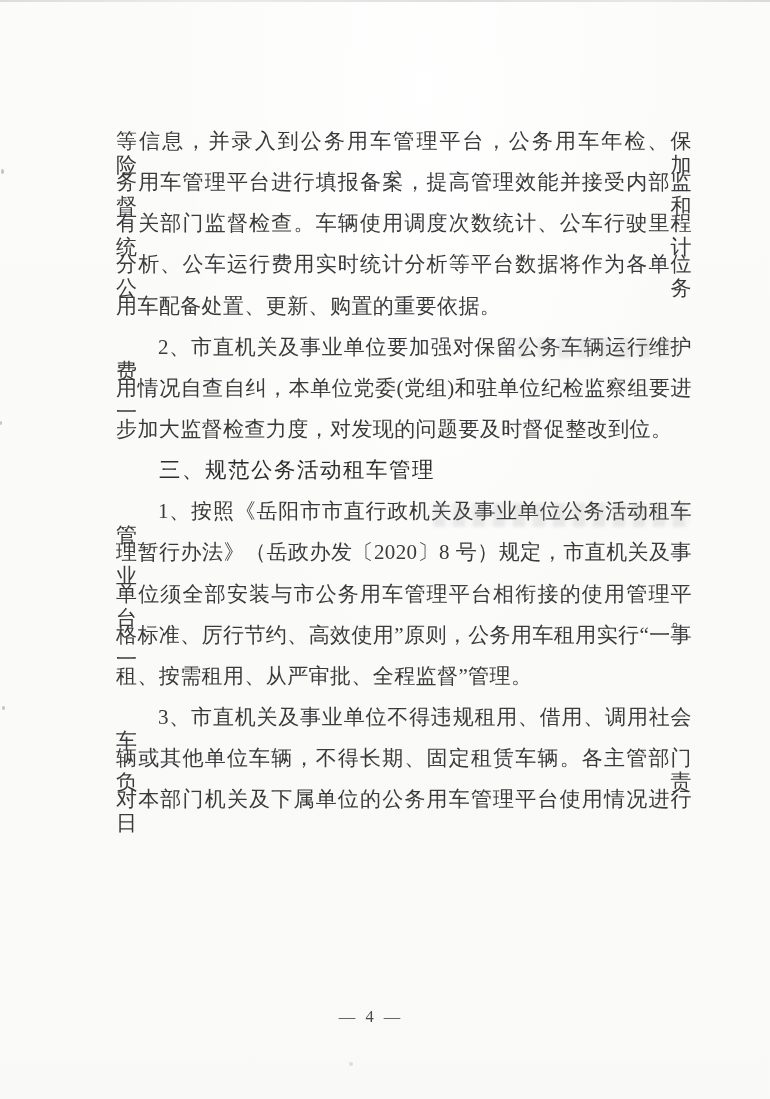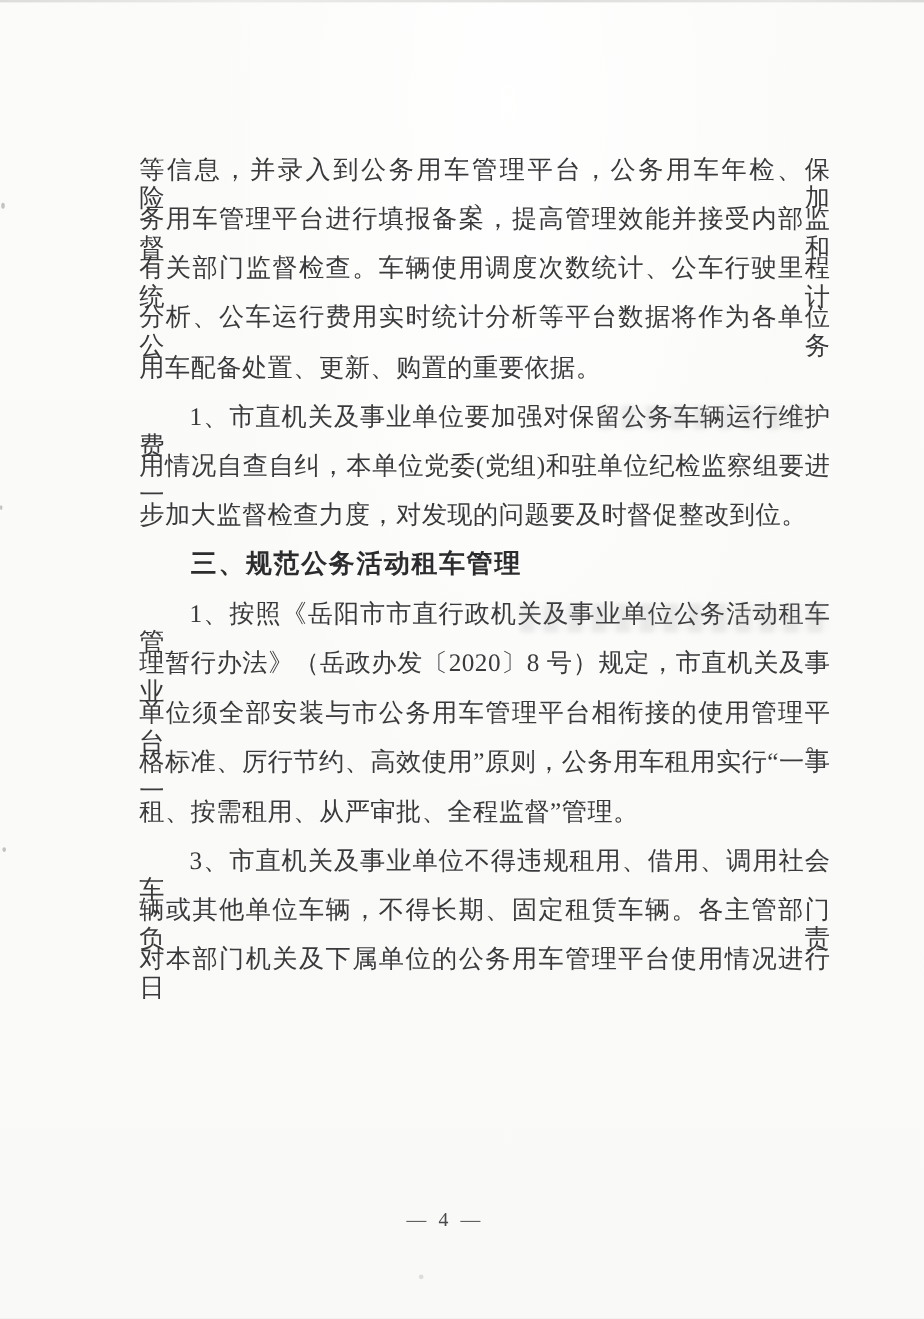--- a/index.html
+++ b/index.html
@@ -41,21 +41,21 @@
     white-space: nowrap;
     margin-left: 16px;
   }
   .full {
     text-align-last: justify;
     white-space: normal;
   }
   .ind { text-indent: 2em; }
   .head {
     font-family: "Liberation Sans", "DejaVu Sans", sans-serif;
-    font-weight: 700;
+    font-weight: 400;
     font-size: 21.5px;
     color: #2c2c2e;
     letter-spacing: 1.5px;
   }
   .footer {
     position: absolute;
     top: 1007px;
     left: 0;
     width: 770px;
     text-align: center;
@@ -92,21 +92,21 @@
 
 <div class="sheet">
   <div class="top-edge"></div>
 
   <div class="textblock">
     <div class="ln full">等信息，并录入到公务用车管理平台，公务用车年检、保险、加</div>
     <div class="ln full">务用车管理平台进行填报备案，提高管理效能并接受内部监督和</div>
     <div class="ln full">有关部门监督检查。车辆使用调度次数统计、公车行驶里程统计</div>
     <div class="ln full">分析、公车运行费用实时统计分析等平台数据将作为各单位公务</div>
     <div class="ln">用车配备处置、更新、购置的重要依据。</div>
-    <div class="ln full ind">1、市直机关及事业单位要加强对保留公务车辆运行维护费</div>
+    <div class="ln full ind">2、市直机关及事业单位要加强对保留公务车辆运行维护费</div>
     <div class="ln full">用情况自查自纠，本单位党委(党组)和驻单位纪检监察组要进一</div>
     <div class="ln">步加大监督检查力度，对发现的问题要及时督促整改到位。</div>
     <div class="ln ind head">三、规范公务活动租车管理</div>
     <div class="ln full ind">1、按照《岳阳市市直行政机关及事业单位公务活动租车管</div>
     <div class="ln full">理暂行办法》（岳政办发〔2020〕8 号）规定，市直机关及事业</div>
     <div class="ln full">单位须全部安装与市公务用车管理平台相衔接的使用管理平台。</div>
     <div class="ln full">格标准、厉行节约、高效使用”原则，公务用车租用实行“一事一</div>
     <div class="ln">租、按需租用、从严审批、全程监督”管理。</div>
     <div class="ln full ind">3、市直机关及事业单位不得违规租用、借用、调用社会车</div>
     <div class="ln full">辆或其他单位车辆，不得长期、固定租赁车辆。各主管部门负责</div>

